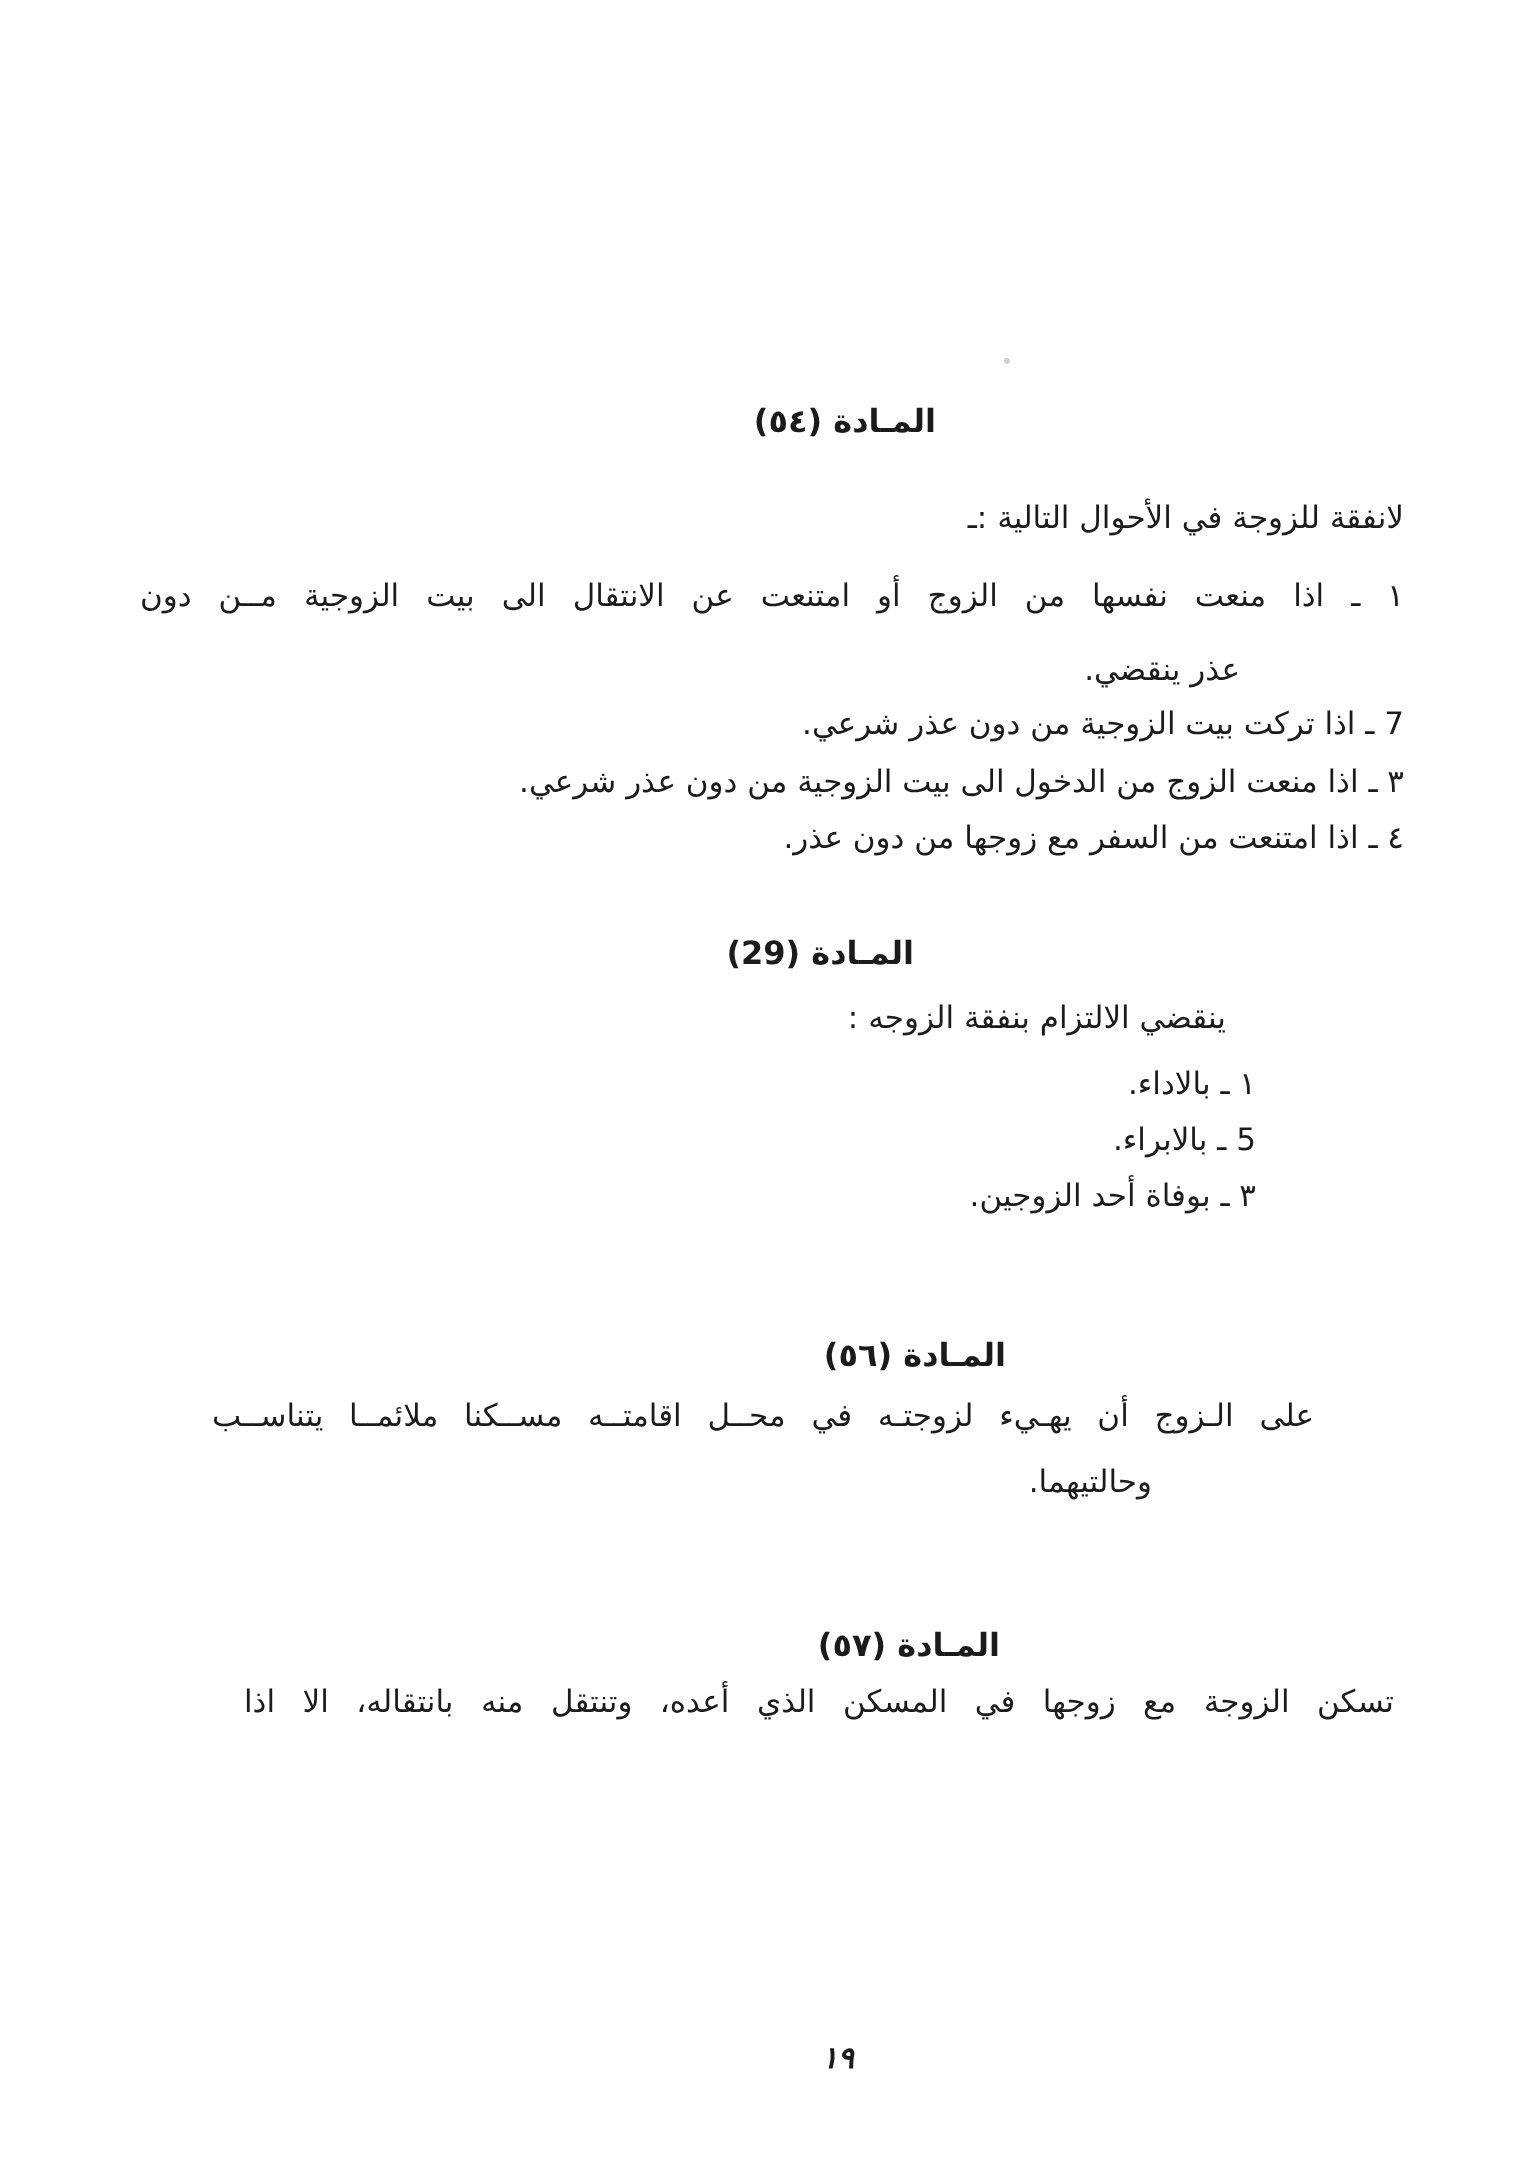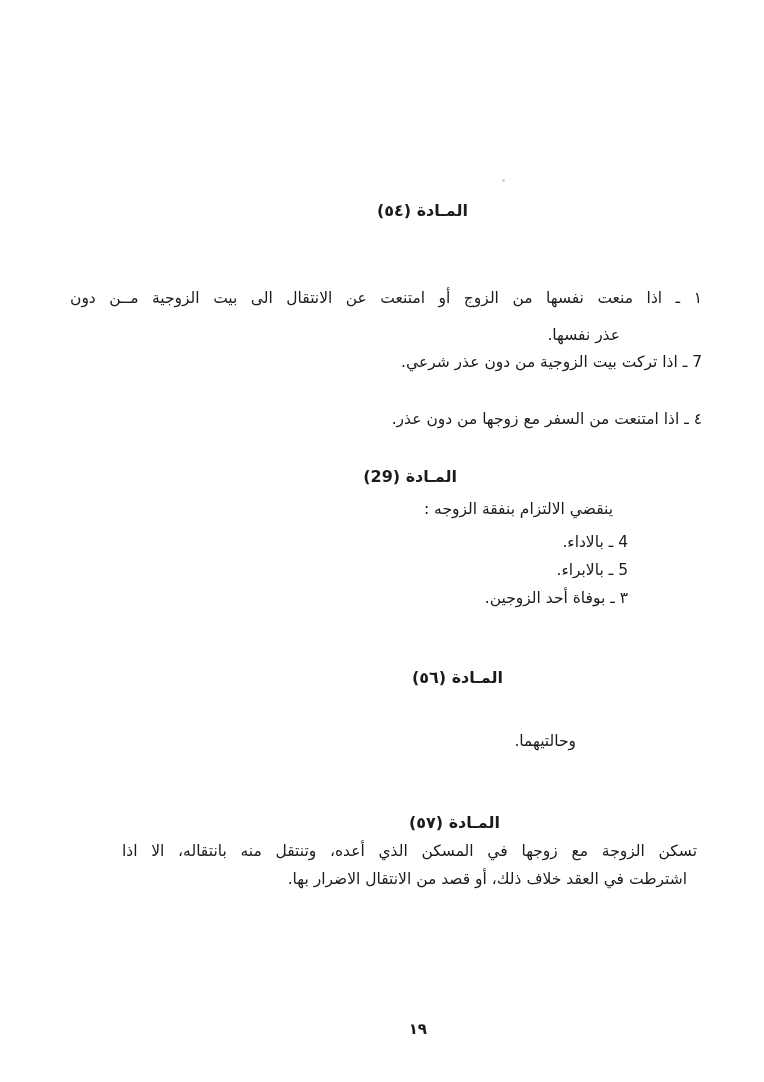--- a/index.html
+++ b/index.html
@@ -40,33 +40,35 @@
   }
 </style>
 </head>
 <body>
 
 <div class="page">
 
   <div class="artifact-dot" style="top:179px;left:502px;"></div>
 
   <div class="line heading" style="top:200px;right:296px;">المـادة (٥٤)</div>
+  <div class="line" style="top:248px;right:62px;">لانفقة للزوجة في الأحوال التالية :ـ</div>
   <div class="line just" style="top:287px;right:62px;left:70px;">١ ـ اذا منعت نفسها من الزوج أو امتنعت عن الانتقال الى بيت الزوجية مــن دون</div>
-  <div class="line" style="top:324px;right:144px;">عذر نفسها.</div>
+  <div class="line" style="top:324px;right:144px;">عذر ينقضي.</div>
   <div class="line" style="top:351px;right:62px;">7 ـ اذا تركت بيت الزوجية من دون عذر شرعي.</div>
+  <div class="line" style="top:380px;right:62px;">٣ ـ اذا منعت الزوج من الدخول الى بيت الزوجية من دون عذر شرعي.</div>
   <div class="line" style="top:408px;right:62px;margin-left:35px;">٤ ـ اذا امتنعت من السفر مع زوجها من دون عذر.</div>
 
   <div class="line heading" style="top:466px;right:307px;">المـادة (29)</div>
   <div class="line" style="top:498px;right:151px;">ينقضي الالتزام بنفقة الزوجه :</div>
-  <div class="line" style="top:531px;right:136px;">4 ـ بالاداء.</div>
+  <div class="line" style="top:531px;right:136px;">١ ـ بالاداء.</div>
   <div class="line" style="top:559px;right:136px;">5 ـ بالابراء.</div>
   <div class="line" style="top:587px;right:136px;">٣ ـ بوفاة أحد الزوجين.</div>
 
   <div class="line heading" style="top:667px;right:261px;">المـادة (٥٦)</div>
+  <div class="line just" style="top:697px;right:107px;left:106px;">على الـزوج أن يهـيء لزوجتـه في محــل اقامتــه مســكنا ملائمــا يتناســب</div>
   <div class="line" style="top:730px;right:188px;">وحالتيهما.</div>
 
   <div class="line heading" style="top:812px;right:264px;">المـادة (٥٧)</div>
   <div class="line just" style="top:840px;right:67px;left:122px;">تسكن الزوجة مع زوجها في المسكن الذي أعده، وتنتقل منه بانتقاله، الا اذا</div>
-  <div class="line" style="top:868px;right:77px;">اشترطت في العقد خلاف ذلك، أو قصد من الانتقال الاضرار بها.</div>
 
-  <div class="line pagenum" style="top:1018px;right:337px;">١٩</div>
+  <div class="line pagenum" style="top:1018px;right:337px;font-style:italic;">١٩</div>
 
 </div>
 
 </body></html>

